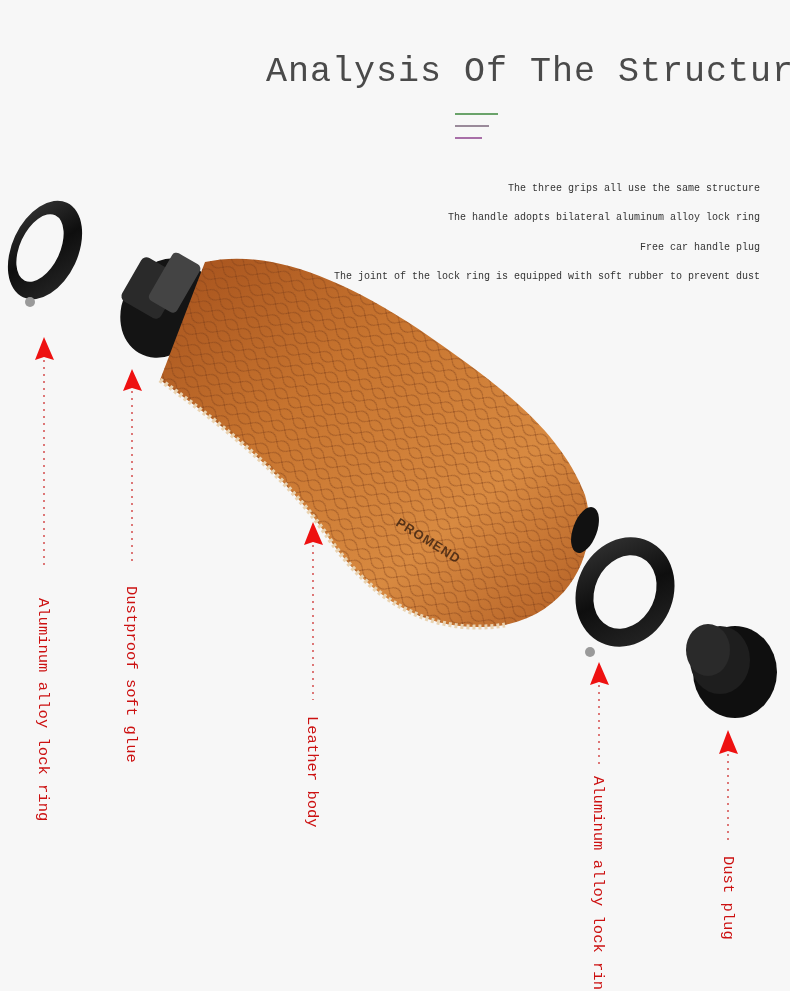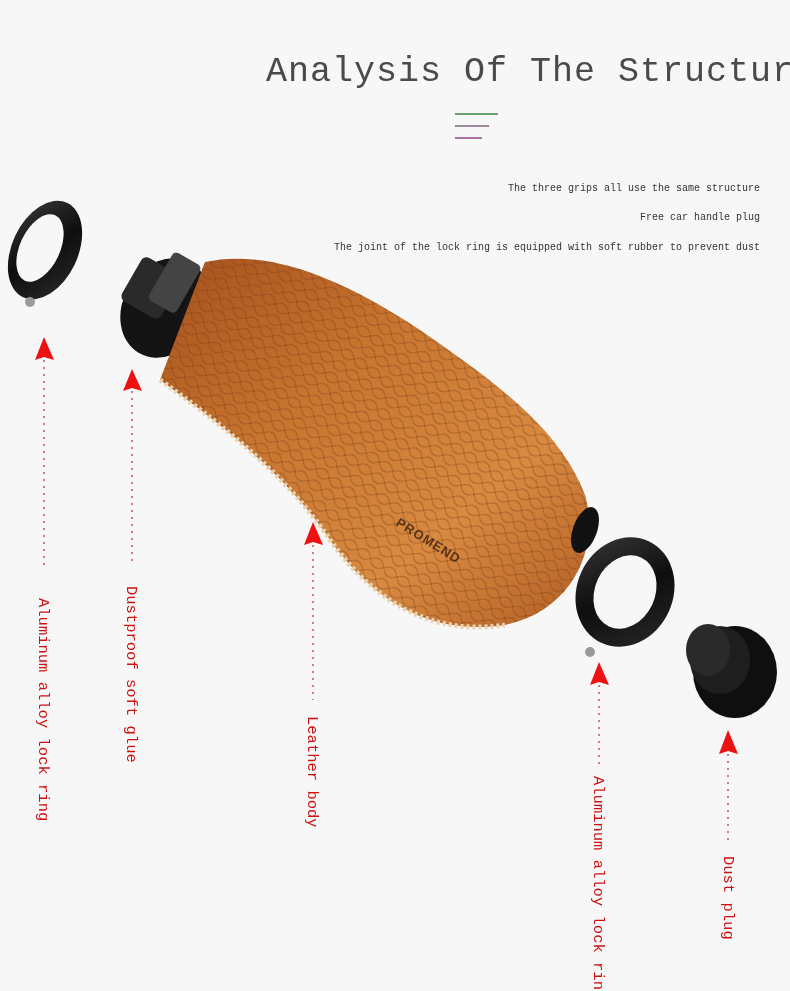--- a/index.html
+++ b/index.html
@@ -85,20 +85,21 @@
 <div class="title">Analysis Of The Structure</div>
 
 <div class="deco">
   <span style="top:0;width:43px;background:#6aa36a;"></span>
   <span style="top:12px;width:34px;background:#9a8a9a;"></span>
   <span style="top:24px;width:27px;background:#a86fa8;"></span>
 </div>
 
 <div class="desc">
   <div>The three grips all use the same structure</div>
+  <div>The handle adopts bilateral aluminum alloy lock ring</div>
   <div>Free car handle plug</div>
   <div>The joint of the lock ring is equipped with soft rubber to prevent dust</div>
 </div>
 
 <div class="label" style="left:34px;top:598px;">Aluminum alloy lock ring</div>
 <div class="label" style="left:122px;top:586px;">Dustproof soft glue</div>
 <div class="label" style="left:303px;top:716px;">Leather body</div>
 <div class="label" style="left:589px;top:776px;">Aluminum alloy lock ring</div>
 <div class="label" style="left:719px;top:856px;">Dust plug</div>
 

